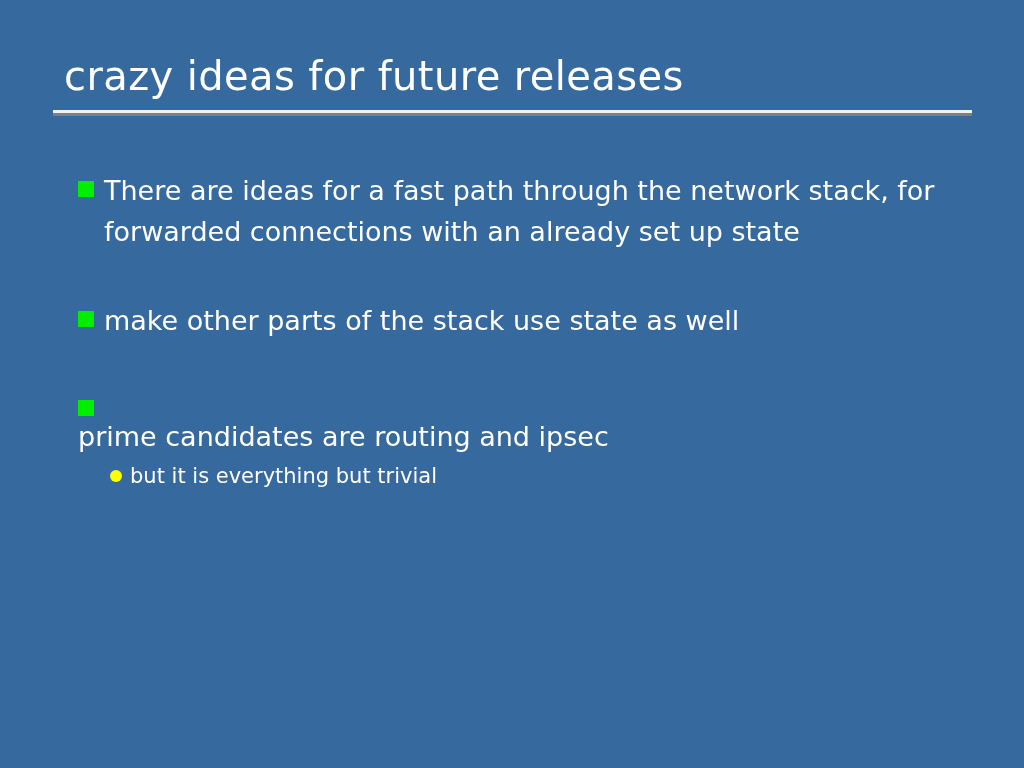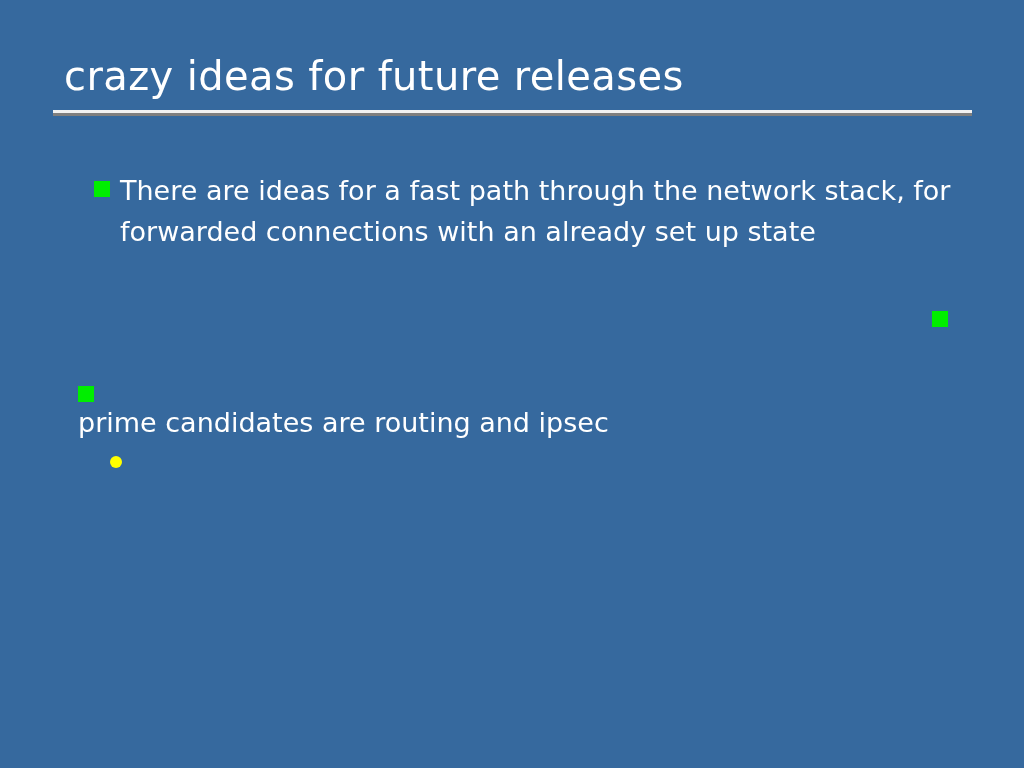--- a/index.html
+++ b/index.html
@@ -63,21 +63,20 @@
     top: 170px;
     width: 880px;
   }
 
   .bullet-row {
     display: flex;
     align-items: flex-start;
   }
   .bullet-row.level-1 {
     margin-bottom: 48px;
-    justify-content: flex-end;
   }
   .bullet-row.level-1:last-child {
     margin-bottom: 0;
   }
   .bullet-row.level-2 {
     margin-left: 32px;
     margin-top: 4px;
   }
 
   .marker-square {
@@ -133,27 +132,29 @@
 
   <div class="body-block">
 
     <div class="bullet-row level-1">
       <span class="marker-square"></span>
       <span class="bullet-text">There are ideas for a fast path through the network stack, for forwarded connections with an already set up state</span>
     </div>
 
     <div class="bullet-row level-1">
       <span class="marker-square"></span>
+      <span class="bullet-text">make other parts of the stack use state as well</span>
     </div>
 
 
     <div class="sub-group">
       <div class="bullet-row level-1" style="margin-bottom:0;flex-direction:column;">
         <span class="marker-square"></span>
         <span class="bullet-text">prime candidates are routing and ipsec</span>
       </div>
       <div class="bullet-row level-2">
         <span class="marker-dot"></span>
+        <span class="bullet-text">but it is everything but trivial</span>
       </div>
     </div>
 
   </div>
 </div>
 
 </body></html>

